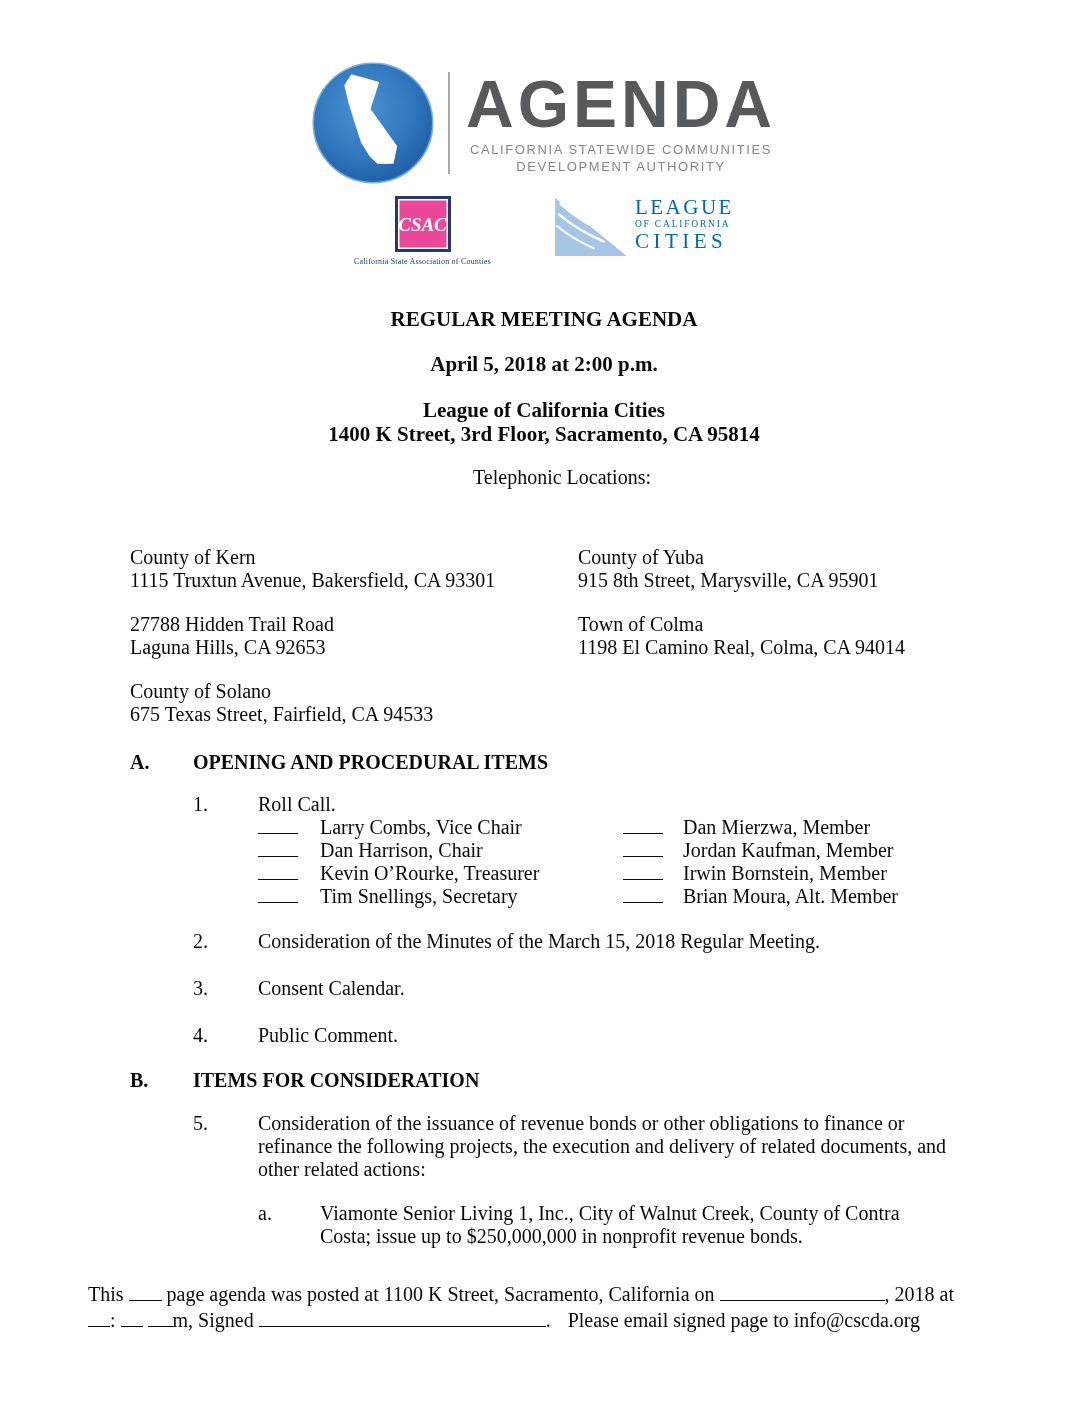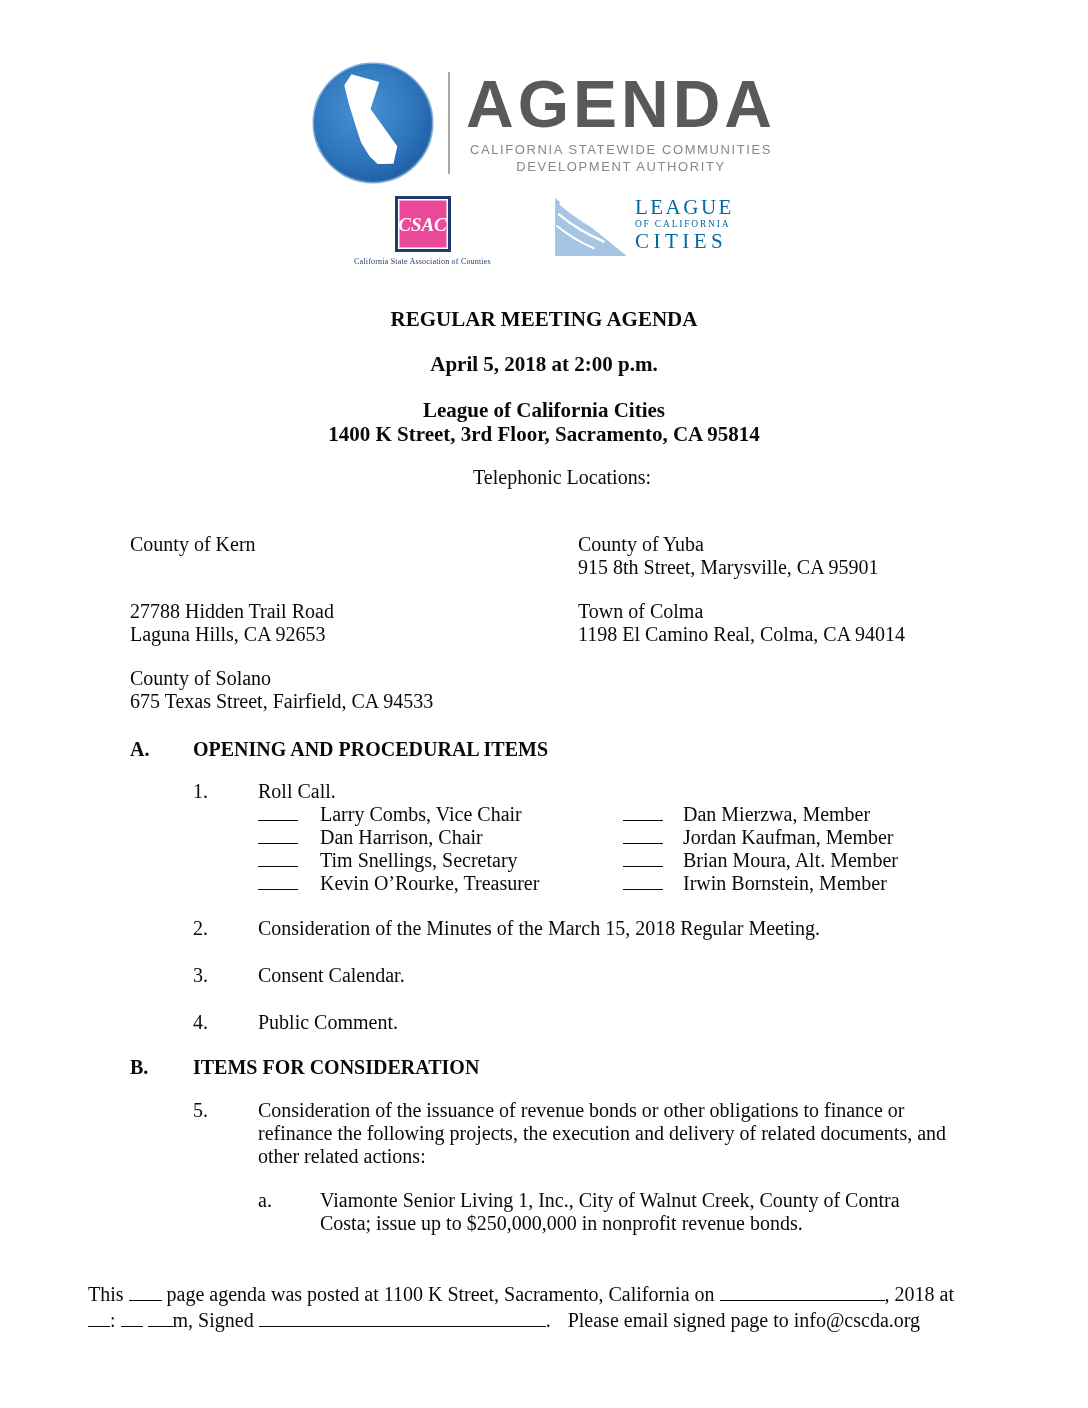--- a/index.html
+++ b/index.html
@@ -62,21 +62,21 @@
   
   .center { text-align:center; }
   .bold { font-weight:bold; }
   .title { margin-top:38px; font-size:21px; }
   .datetime { margin-top:22px; font-size:21px; }
   .venue { margin-top:22px; font-size:21px; line-height:24px; }
   .telephonic { margin-top:20px;margin-left:36px; }
 
   
   .locations {
-    margin:44px 0 0 130px; width:820px;
+    margin:57px 0 0 130px; width:820px;
     display:grid; grid-template-columns:448px auto; row-gap:21px;
   }
   .loc-cell div { white-space:nowrap; }
 
   
   .section-head { margin-left:130px; font-weight:bold; }
   .section-head .letter { display:inline-block; width:63px; }
   .sec-a { margin-top:25px; }
   .sec-b { margin-top:22px; }
 
@@ -164,20 +164,21 @@
   <div class="center bold datetime">April 5, 2018 at 2:00 p.m.</div>
   <div class="center bold venue">
     <div>League of California Cities</div>
     <div>1400 K Street, 3rd Floor, Sacramento, CA 95814</div>
   </div>
   <div class="center telephonic">Telephonic Locations:</div>
 
   <div class="locations">
     <div class="loc-cell">
       <div>County of Kern</div>
+      <div>1115 Truxtun Avenue, Bakersfield, CA 93301</div>
     </div>
     <div class="loc-cell">
       <div>County of Yuba</div>
       <div>915 8th Street, Marysville, CA 95901</div>
     </div>
     <div class="loc-cell">
       <div>27788 Hidden Trail Road</div>
       <div>Laguna Hills, CA 92653</div>
     </div>
     <div class="loc-cell">
@@ -201,24 +202,24 @@
   </div>
 
   <div class="rollcall">
     <div class="rc-row">
       <span class="blank rc-blank"></span><span class="rc-name">Larry Combs, Vice Chair</span><span class="blank rc-blank"></span><span class="rc-name-r">Dan Mierzwa, Member</span>
     </div>
     <div class="rc-row">
       <span class="blank rc-blank"></span><span class="rc-name">Dan Harrison, Chair</span><span class="blank rc-blank"></span><span class="rc-name-r">Jordan Kaufman, Member</span>
     </div>
     <div class="rc-row">
+      <span class="blank rc-blank"></span><span class="rc-name">Kevin O’Rourke, Treasurer</span><span class="blank rc-blank"></span><span class="rc-name-r">Irwin Bornstein, Member</span>
+    </div>
+    <div class="rc-row">
       <span class="blank rc-blank"></span><span class="rc-name">Tim Snellings, Secretary</span><span class="blank rc-blank"></span><span class="rc-name-r">Brian Moura, Alt. Member</span>
-    </div>
-    <div class="rc-row">
-      <span class="blank rc-blank"></span><span class="rc-name">Kevin O’Rourke, Treasurer</span><span class="blank rc-blank"></span><span class="rc-name-r">Irwin Bornstein, Member</span>
     </div>
   </div>
 
   <div class="item" style="margin-top:22px;">
     <span class="num">2.</span>
     <div class="itext">Consideration of the Minutes of the March 15, 2018 Regular Meeting.</div>
   </div>
   <div class="item" style="margin-top:24px;">
     <span class="num">3.</span>
     <div class="itext">Consent Calendar.</div>

